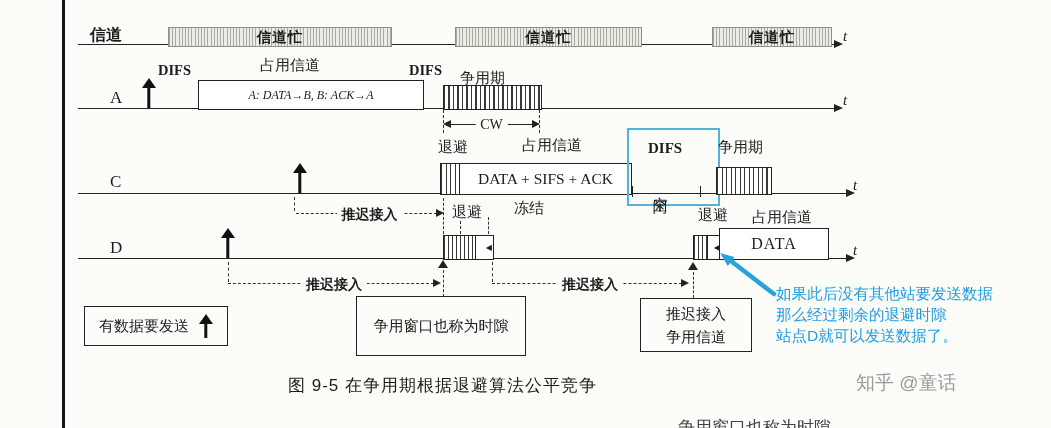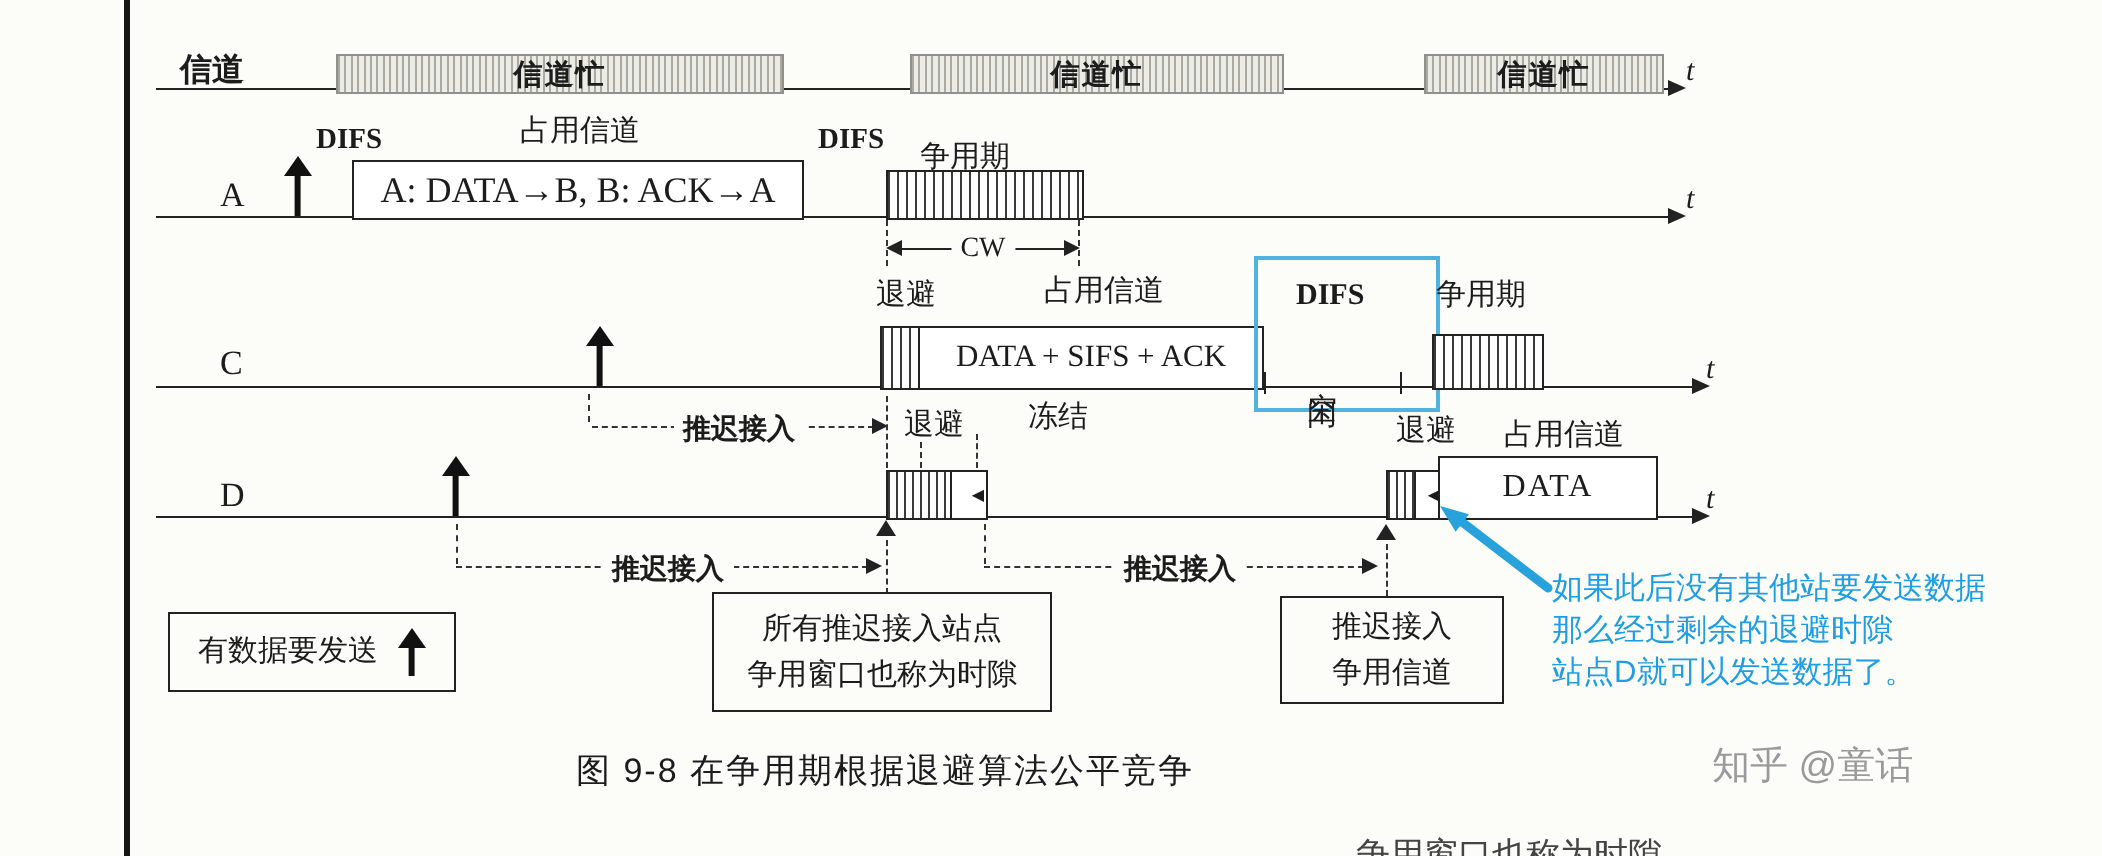--- a/index.html
+++ b/index.html
@@ -91,21 +91,21 @@
 
 <div class="stlabel" style="left:110px;top:88px;">A</div>
 <div class="tl" style="left:78px;top:108px;width:756px;"></div>
 <div class="tlabel" style="left:843px;top:92px;">t</div>
 <div class="upbar" style="left:141px;top:78px;height:30px;">
     <i class="head"></i>
     <i class="stem"></i>
   </div>
 <div class="zh b lat" style="left:158px;top:62px;font-size:14.5px;">DIFS</div>
 <div class="zh" style="left:260px;top:56px;">占用信道</div>
-<div class="frame lat" style="left:176px;top:80px;width:224px;height:28px;font-size:18px;">
+<div class="frame lat" style="left:198px;top:80px;width:224px;height:28px;font-size:12px;font-style:italic;">
   <span>A: DATA→B,  B: ACK→A</span>
 </div>
 <div class="zh b lat" style="left:409px;top:62px;font-size:14.5px;">DIFS</div>
 <div class="zh" style="left:460px;top:69px;">争用期</div>
 <div class="hatch" style="left:443px;top:85px;width:97px;height:23px;"></div>
 <div class="dv" style="left:443px;top:110px;height:23px;"></div>
 <div class="dv" style="left:539px;top:110px;height:23px;"></div>
 <div class="cw" style="left:444px;top:117px;width:95px;">
   <i class="cwline"></i>
   <span class="dlabel lat">CW</span>
@@ -180,31 +180,30 @@
 <div class="dv" style="left:693px;top:272px;height:26px;"></div>
 
 <div class="nbox row" style="left:84px;top:306px;width:142px;height:38px;">
   <span>有数据要发送</span>
   <span class="upbar" style="position:relative;width:14px;height:24px;display:inline-block;">
       <i class="head"></i>
       <i class="stem"></i>
     </span>
 </div>
 <div class="nbox" style="left:356px;top:296px;width:168px;height:58px;">
-  <span>所有推迟接入站点</span>
   <span>争用窗口也称为时隙</span>
 </div>
 <div class="nbox" style="left:640px;top:298px;width:110px;height:52px;">
   <span>推迟接入</span>
   <span>争用信道</span>
 </div>
 
 <svg class="abs" style="left:710px;top:246px;" width="74" height="54">
   <line x1="64" y1="48" x2="21" y2="15" stroke="#28a2dd" stroke-width="4.5" stroke-linecap="round"></line>
   <polygon points="10,7 24.5,11.1 17.8,19.9" fill="#28a2dd"></polygon>
 </svg>
 <div class="bluetxt" style="left:776px;top:284px;">如果此后没有其他站要发送数据</div>
 <div class="bluetxt" style="left:776px;top:305px;">那么经过剩余的退避时隙</div>
 <div class="bluetxt" style="left:776px;top:326px;">站点D就可以发送数据了。</div>
 
-<div class="caption" style="left:288px;top:374px;">图 9-8  在争用期根据退避算法公平竞争</div>
+<div class="caption" style="left:288px;top:374px;">图 9-5  在争用期根据退避算法公平竞争</div>
 <div class="watermark" style="left:856px;top:370px;">知乎 @童话</div>
 <div class="cuttext" style="left:678px;top:416px;">争用窗口也称为时隙</div>
 
 </body></html>

